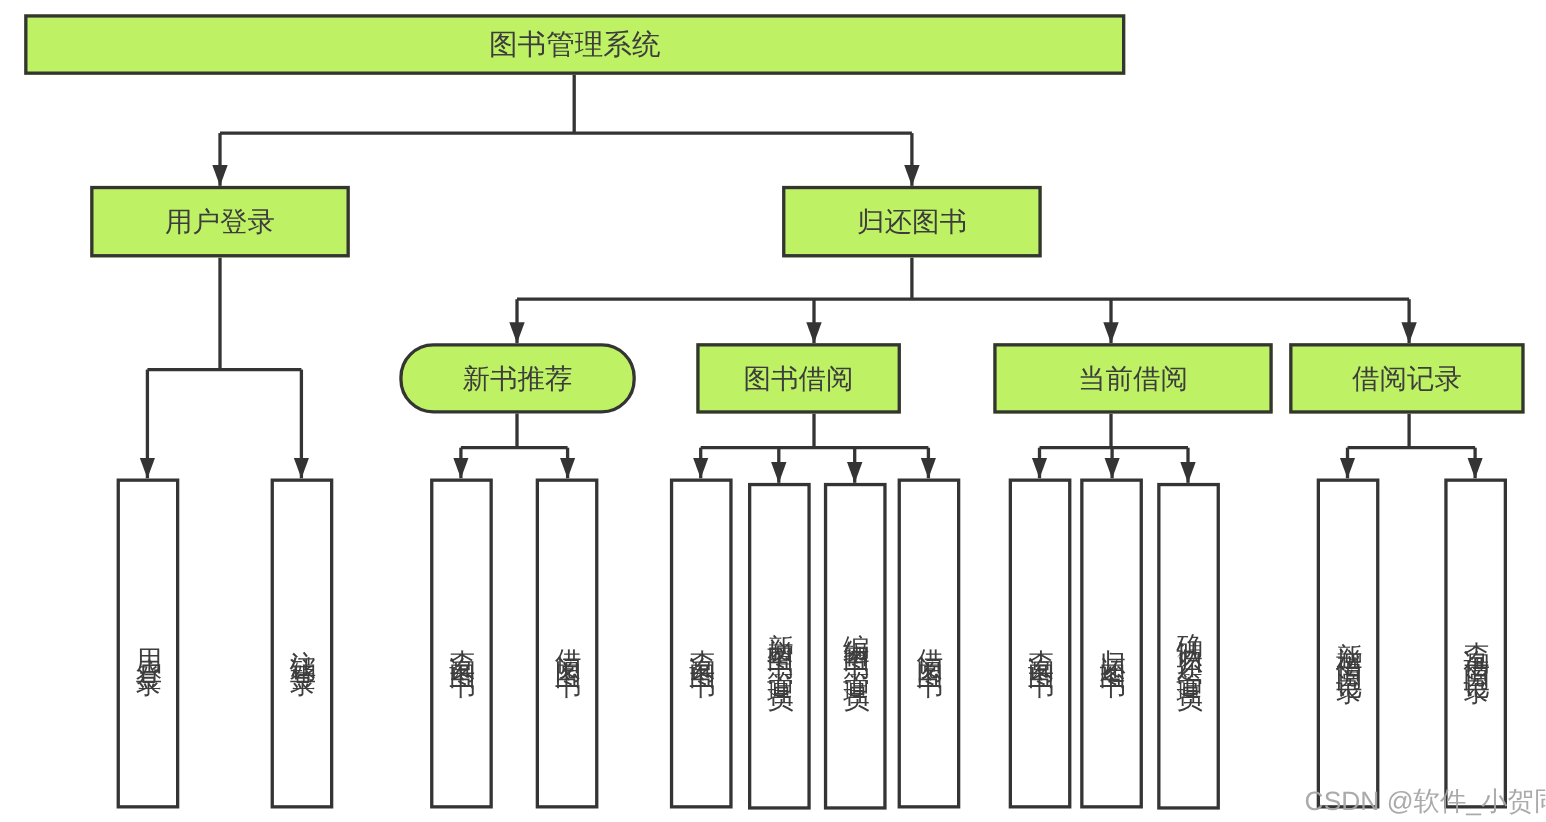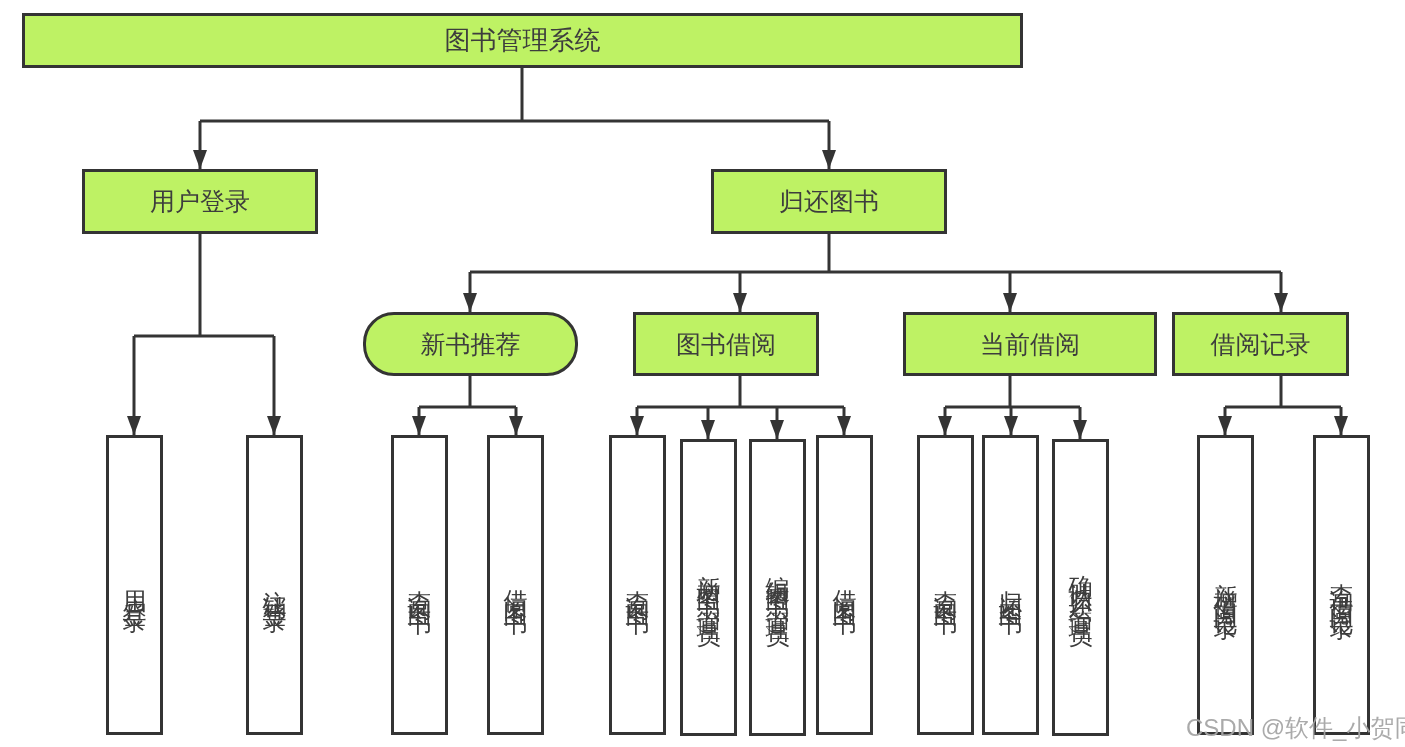--- a/index.html
+++ b/index.html
@@ -34,21 +34,21 @@
     z-index: 2;
   }
   .node-root  { left: 22px;  top: 13px;  width: 1001px; height: 55px; font-size: 26px; }
   .node-lv1   { top: 169px; height: 65px; font-size: 25px; }
   .node-lv2   { top: 312px; height: 64px; font-size: 25px; }
   .n-user-login   { left: 82px;   width: 236px; }
   .n-book-mgmt    { left: 711px;  width: 236px; }
   .n-new-book     { left: 363px;  width: 215px; border-radius: 31px; }
   .n-book-borrow  { left: 633px;  width: 186px; }
   .n-cur-borrow   { left: 903px;  width: 254px; }
-  .n-borrow-rec   { left: 1172px; width: 177px; }
+  .n-borrow-rec   { left: 1172px; width: 214px; }
   .leaf {
     position: absolute;
     top: 435px;
     width: 57px;
     height: 300px;
     box-sizing: border-box;
     border: 3px solid #343434;
     background: #ffffff;
     display: flex;
     align-items: center;

